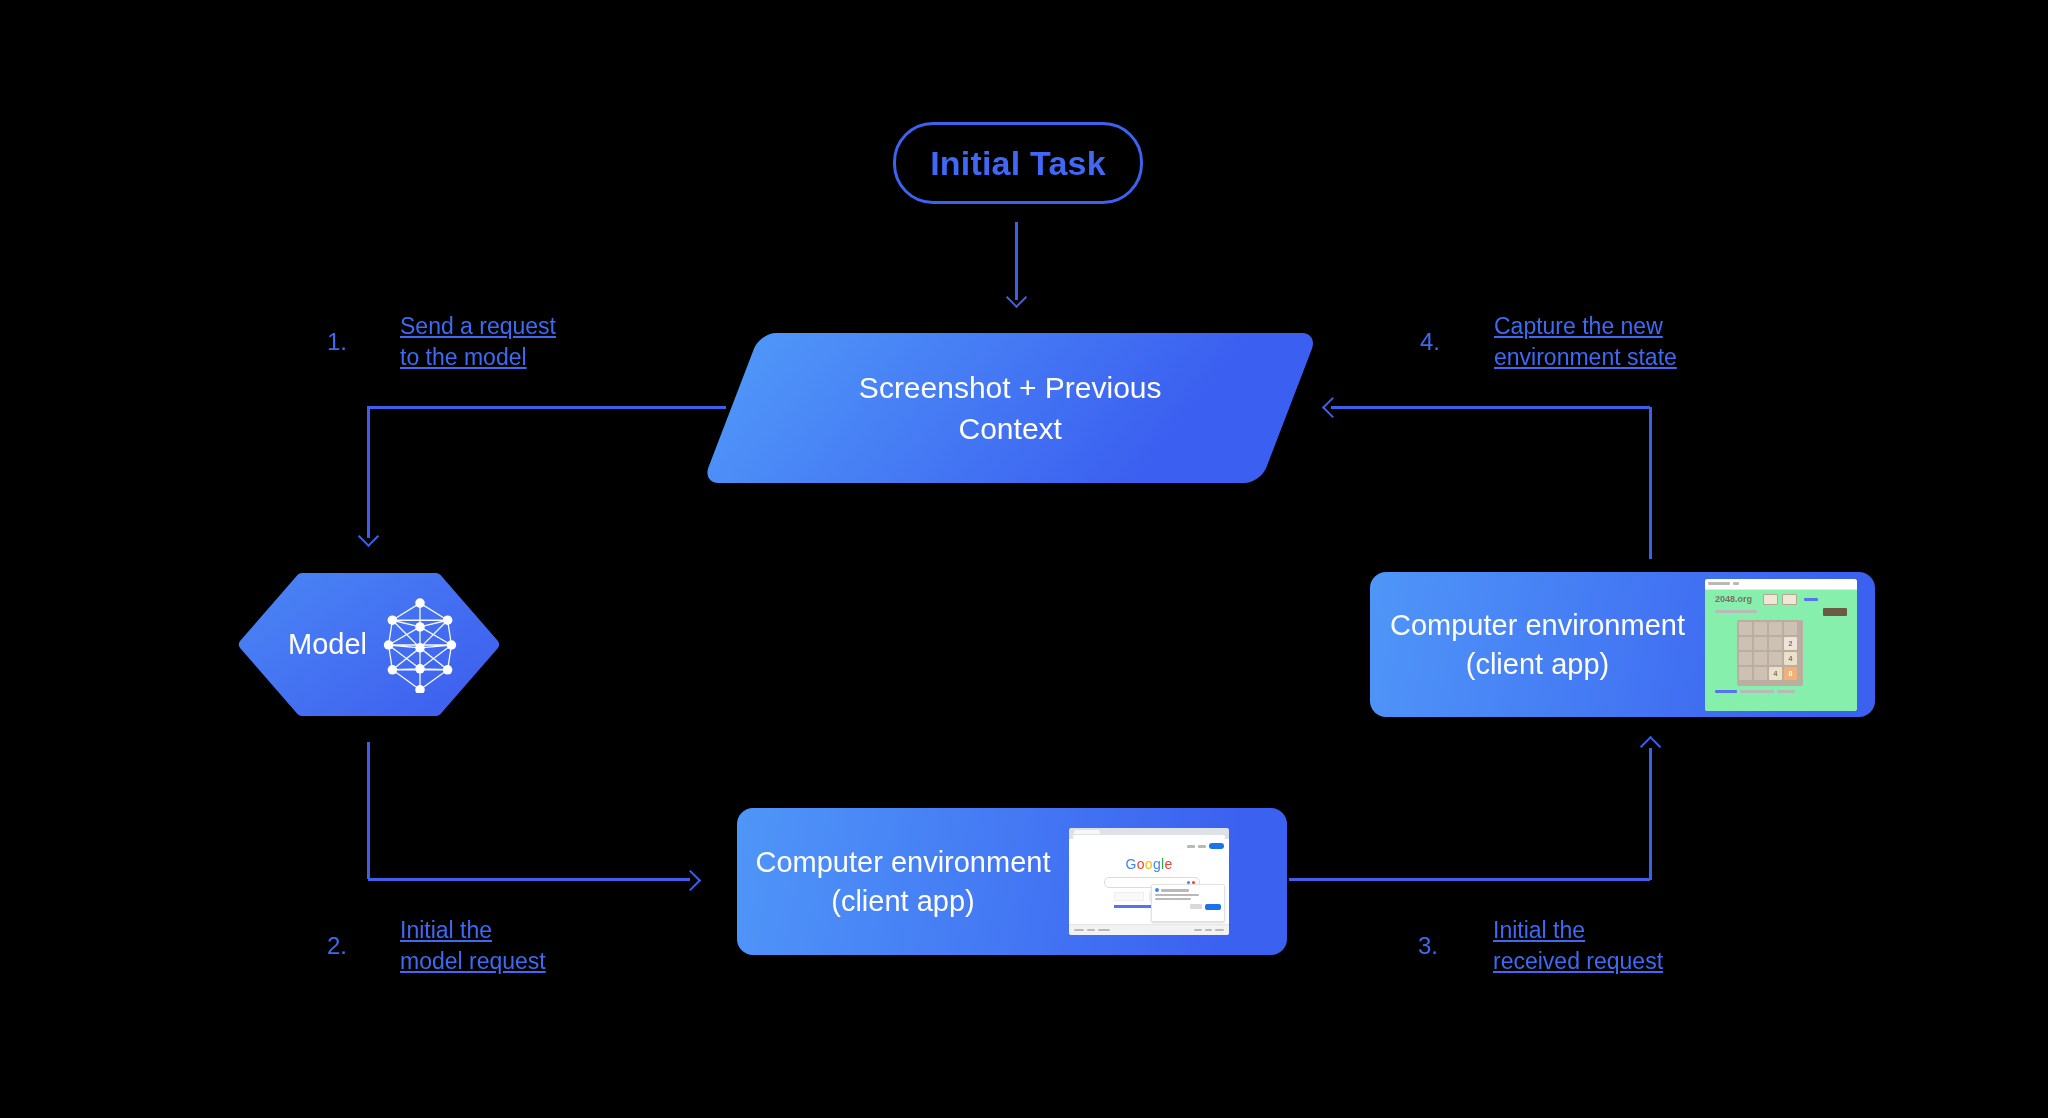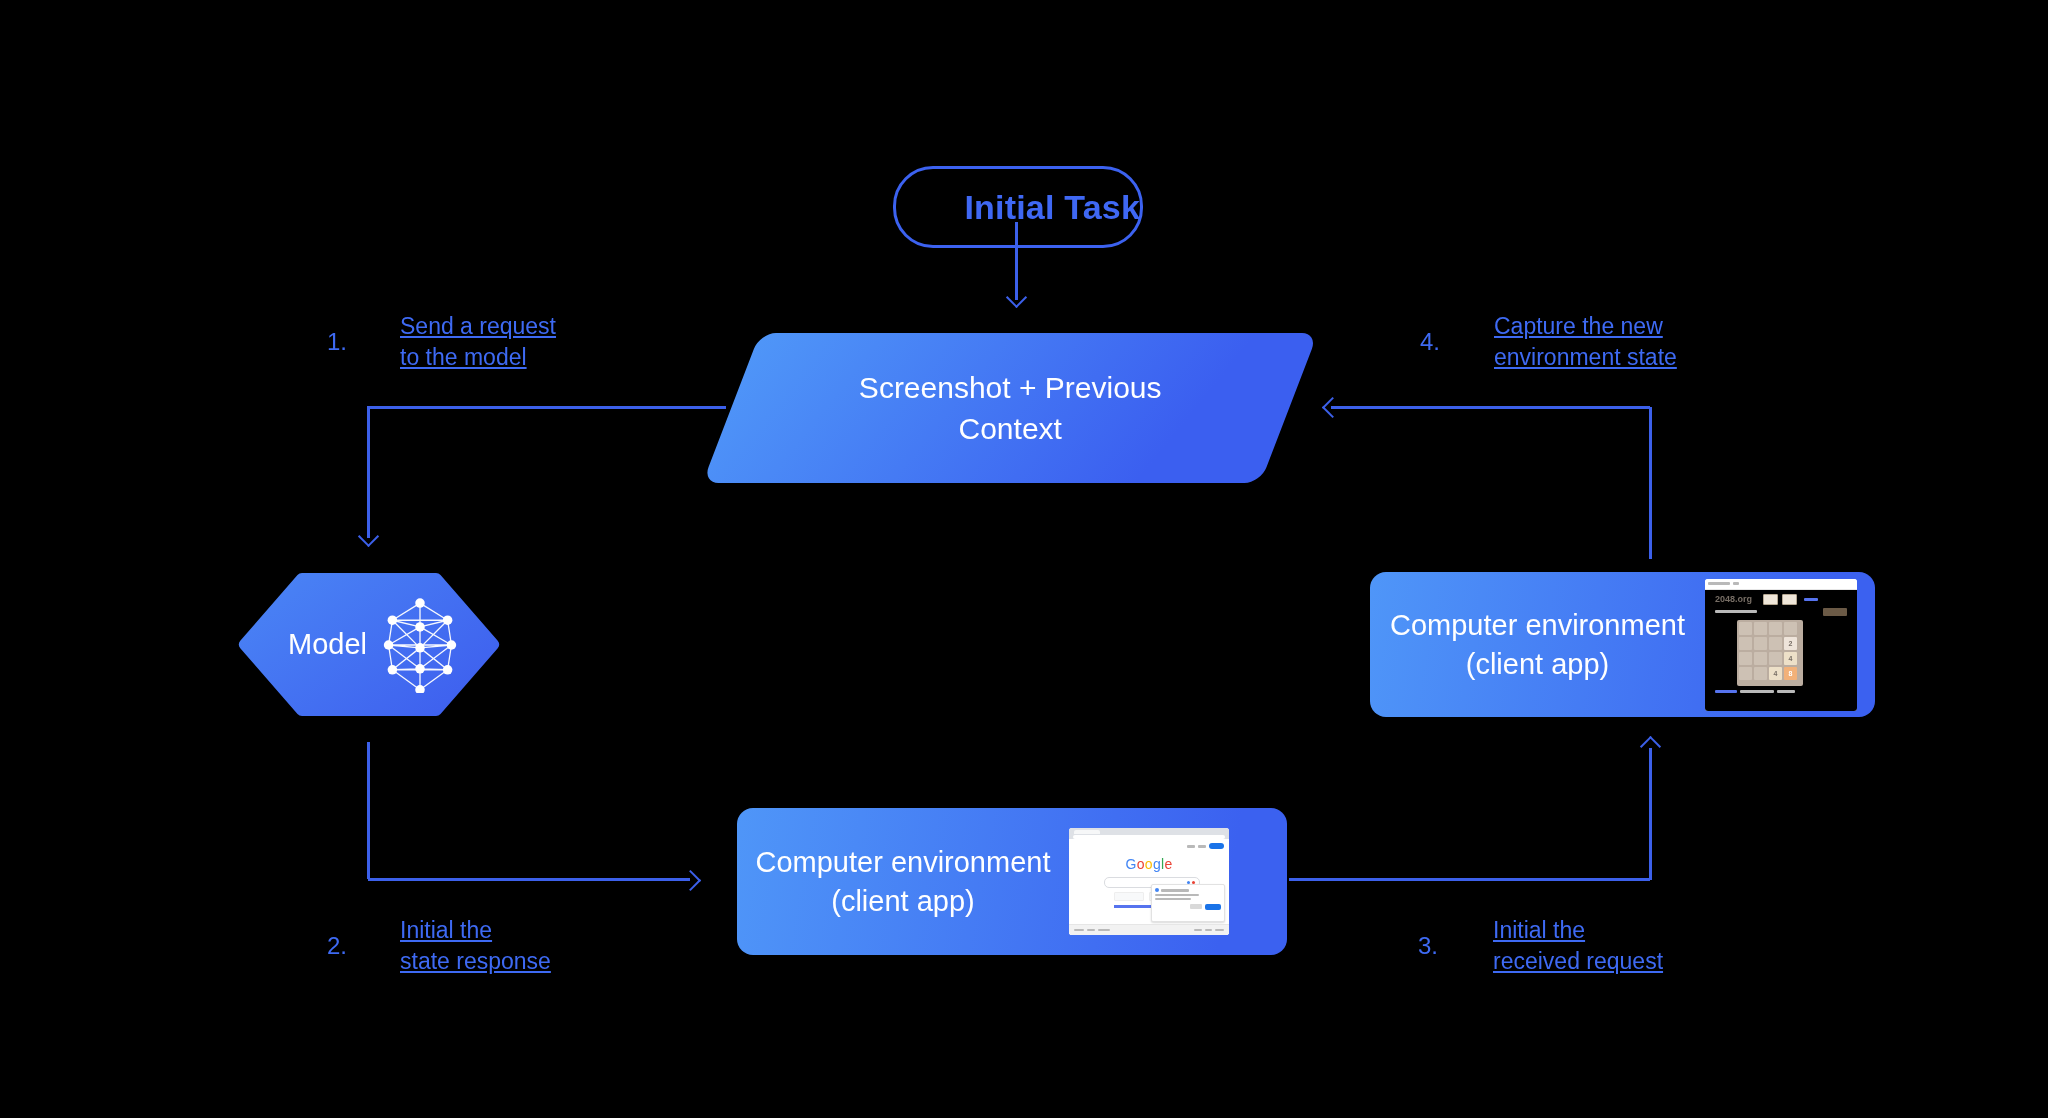--- a/index.html
+++ b/index.html
@@ -13,22 +13,22 @@
         border-right:2.5px solid #3c60ea;border-bottom:2.5px solid #3c60ea;}
   .chev.down{transform:rotate(45deg);}
   .chev.right{transform:rotate(-45deg);}
   .chev.up{transform:rotate(-135deg);}
   .chev.left{transform:rotate(135deg);}
 
   
   .pill{
     position:absolute;left:893px;top:122px;width:244px;height:76px;
     border:3px solid #3c62f0;border-radius:40px;
-    display:flex;align-items:center;justify-content:flex-end;
-    color:#3f68f4;font-size:34px;font-weight:600;letter-spacing:.2px;margin-top:44px;
+    display:flex;align-items:center;justify-content:center;
+    color:#3f68f4;font-size:34px;font-weight:600;letter-spacing:.2px;
   }
   .para{
     position:absolute;left:760px;top:333px;width:558px;height:150px;
     transform:skewX(-21deg);transform-origin:0 0;border-radius:16px;
     background:linear-gradient(113deg,#4f96f8 0%,#3b5ff0 80%);
   }
   .para-text{
     position:absolute;inset:0;transform:skewX(21deg);
     display:flex;flex-direction:column;align-items:center;justify-content:center;
     color:#fff;font-size:30px;line-height:41px;font-weight:400;
@@ -54,21 +54,21 @@
   .stepnum{position:absolute;color:#3e6af3;font-size:24px;font-weight:500;}
   .steptext{position:absolute;color:#3e6af3;font-size:23px;line-height:31px;font-weight:500;text-decoration:underline;}
 
   
   .shot{position:relative;border-radius:3px;overflow:hidden;filter:blur(.5px);flex:none;}
   #shot2048{width:152px;height:132px;background:#fff;margin-right:18px;}
   #shot2048 .chrome{height:10px;background:#fff;border-bottom:1px solid #e6e6e6;
     display:flex;align-items:center;gap:3px;padding:0 3px;}
   .mbar{background:#b9b9b9;height:3px;border-radius:1px;flex:none;}
   .mbar.blue{background:#5673ee;}
-  #shot2048 .g2048-body{position:absolute;top:11px;left:0;right:0;bottom:0;background:#000000;padding:3px 10px;}
+  #shot2048 .g2048-body{position:absolute;top:11px;left:0;right:0;bottom:0;background:#86efac;padding:3px 10px;}
   .g2048-head{display:flex;align-items:center;gap:4px;margin-top:1px;}
   .g2048-title{color:#776e65;font-size:9px;font-weight:700;}
   .scorebox{width:13px;height:9px;background:#efe6d8;border:1px solid #b4a690;border-radius:1px;}
   .g2048-sub{display:flex;align-items:center;justify-content:space-between;margin-top:3px;}
   .newgame{width:24px;height:8px;background:#6b5a46;border-radius:1px;}
   .grid2048{width:62px;height:62px;background:#bbada0;border-radius:2px;margin:4px auto 0 22px;
     padding:2px;display:grid;grid-template-columns:repeat(4,13px);grid-template-rows:repeat(4,13px);gap:2px;}
   .cell{background:#cdc1b4;border-radius:1px;display:flex;align-items:center;justify-content:center;
     font-size:7px;font-weight:700;color:#776e65;}
   .cell.t2{background:#eee4da;}
@@ -183,21 +183,21 @@
     </div>
   </div>
 
   <div class="line" style="left:367px;top:742px;width:2.5px;height:137px;"></div>
   <div class="line" style="left:368px;top:878px;width:322px;height:2.5px;"></div>
   <div class="chev right" style="left:683px;top:873px;"></div>
 
   <div class="stepnum" style="left:327px;top:932px;">2.</div>
   <div class="steptext" style="left:400px;top:915px;">
     <div>Initial the</div>
-    <div>state response</div>
+    <div>model request</div>
   </div>
 
   <div class="stepnum" style="left:1418px;top:932px;">3.</div>
   <div class="steptext" style="left:1493px;top:915px;">
     <div>Initial the</div>
     <div>received request</div>
   </div>
 
   <div class="envbox" id="env-bottom">
     <div class="env-text">

